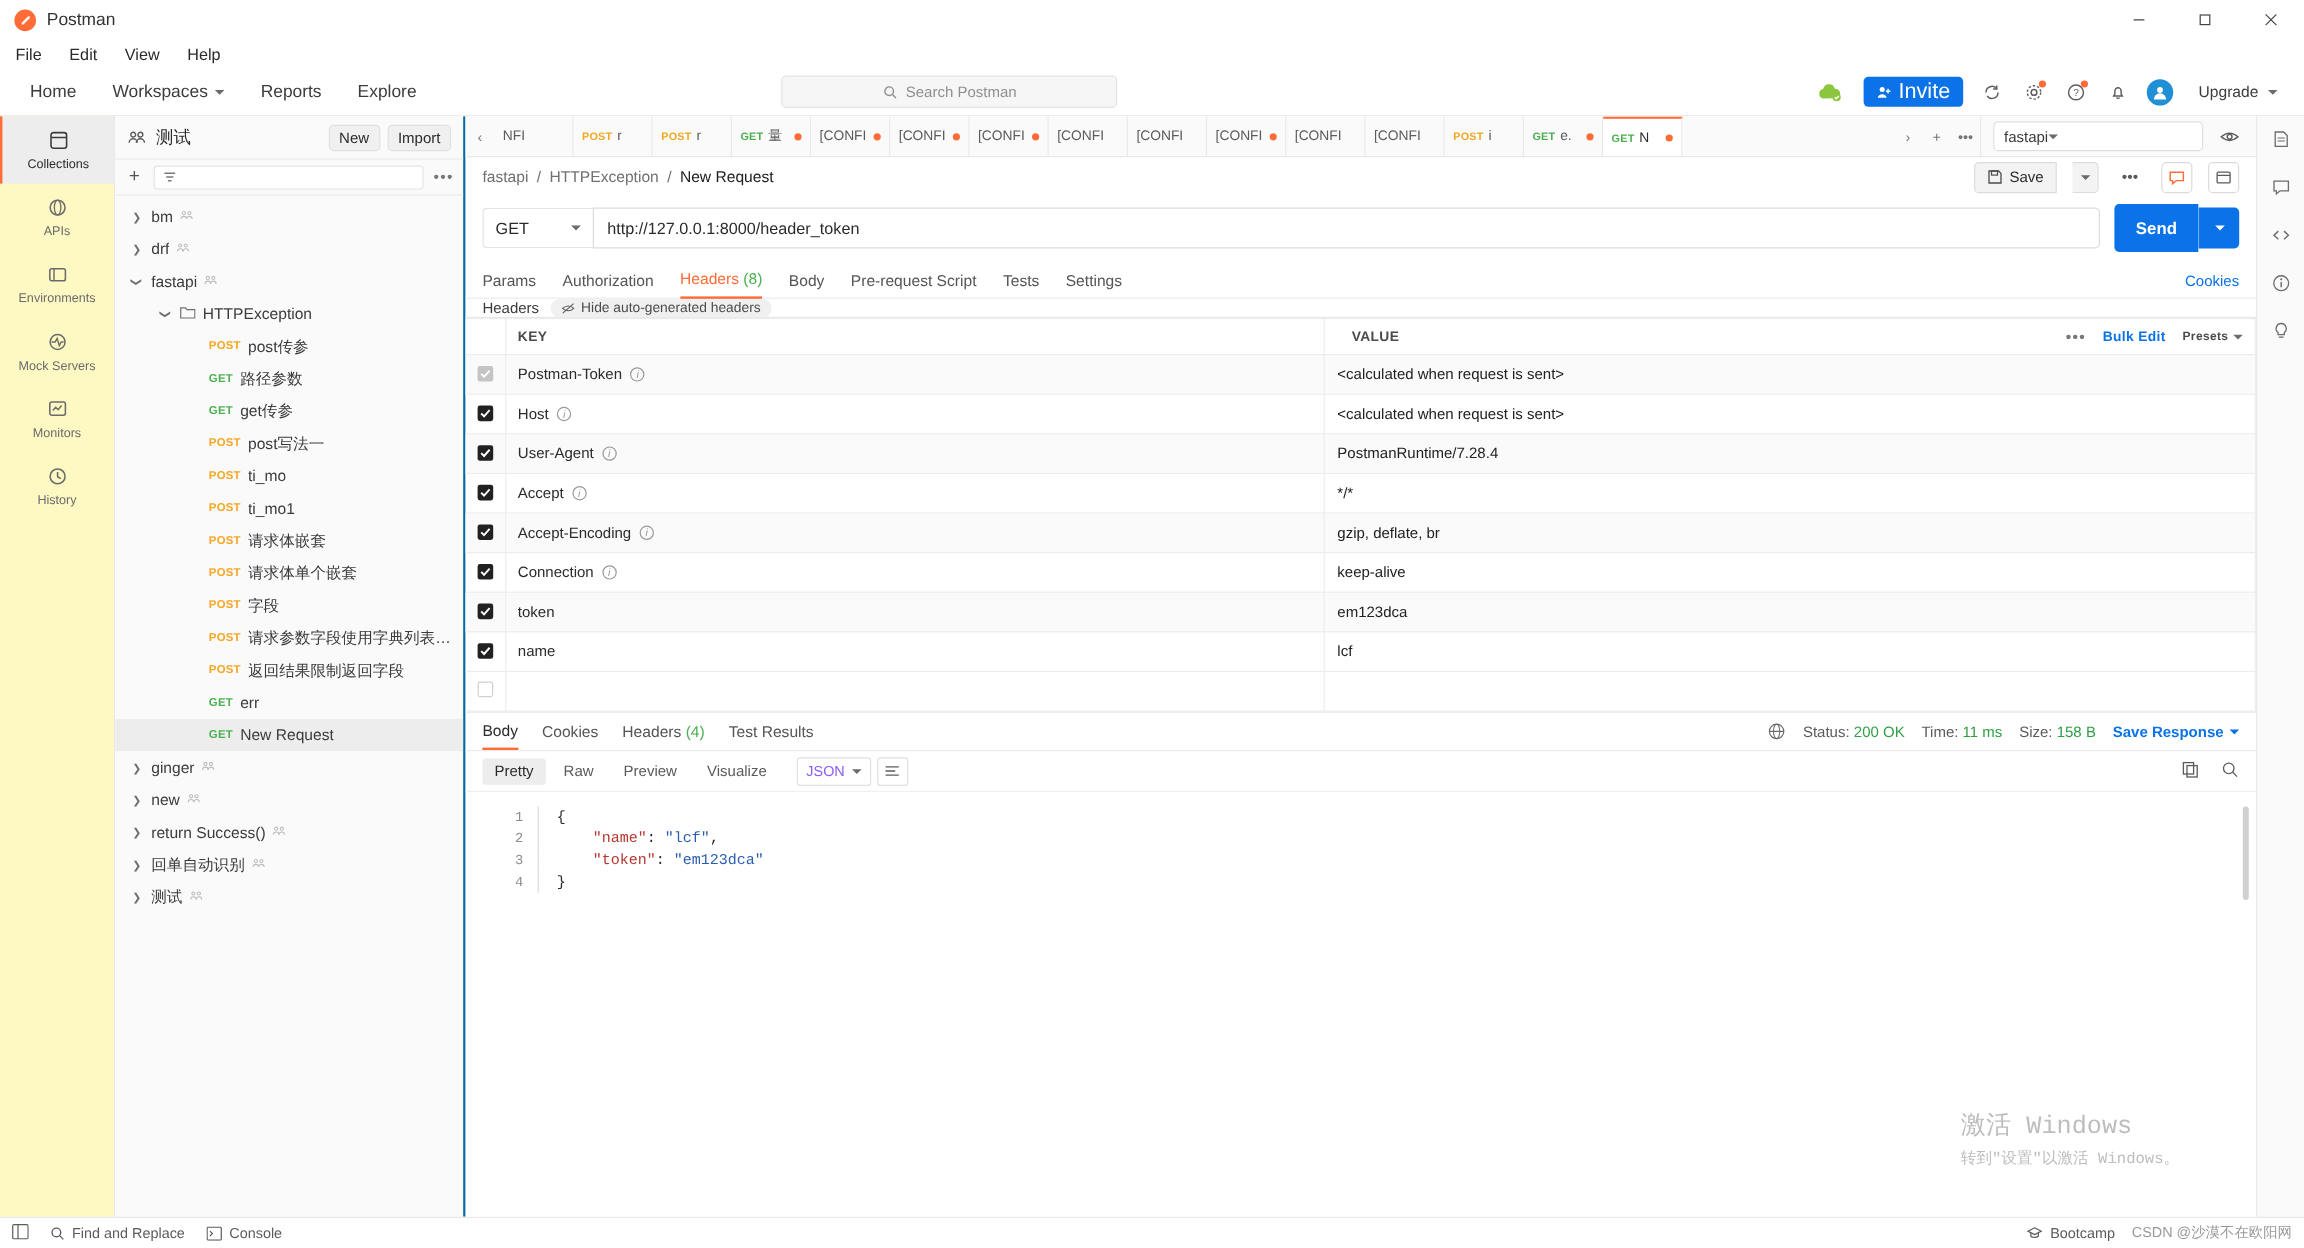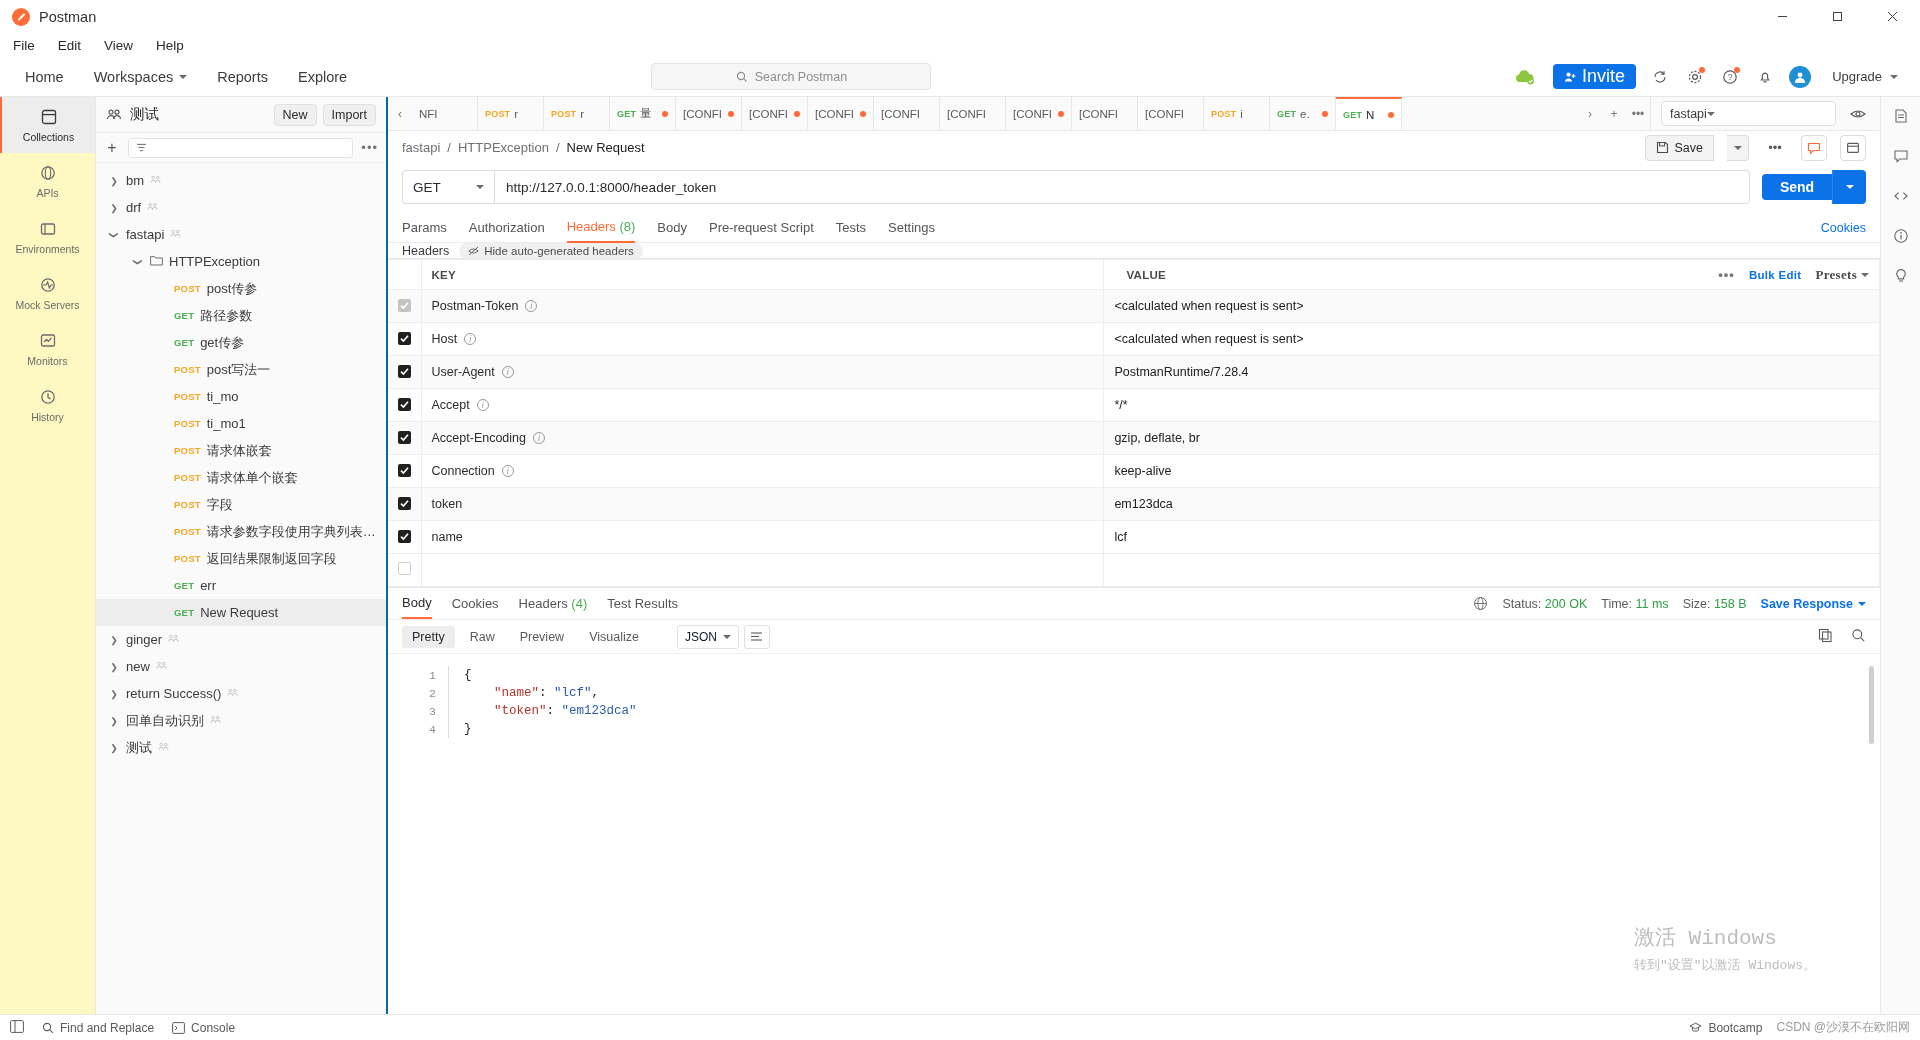--- a/index.html
+++ b/index.html
@@ -88,21 +88,21 @@
   .crumb-right { margin-left:auto; display:flex; align-items:center; gap:13px; }
   .save-btn { height:26px; background:#f3f3f3; border:1px solid #dcdcdc; border-radius:4px 0 0 4px; display:flex; align-items:center; gap:6px; padding:0 10px; font-size:12.5px; color:#2b2b2b; }
   .save-caret { height:26px; width:22px; background:#f3f3f3; border:1px solid #dcdcdc; border-left:0; border-radius:0 4px 4px 0; display:flex; align-items:center; justify-content:center; }
   .sq-btn { width:26px; height:26px; border:1px solid #dcdcdc; border-radius:4px; display:flex; align-items:center; justify-content:center; color:#5b5b5b; }
   .sq-btn.orange { color:#ff6c37; }
 
   
   .urlbar { display:flex; align-items:center; padding:6px 14px 9px 14px; gap:0; }
   .method-sel { width:92px; height:34px; border:1px solid #dcdcdc; border-right:0; border-radius:4px 0 0 4px; display:flex; align-items:center; justify-content:space-between; padding:0 10px; font-size:13.5px; color:#2b2b2b; background:#fff; }
   .url-input { flex:1; height:34px; border:1px solid #dcdcdc; border-radius:0 4px 4px 0; display:flex; align-items:center; padding:0 11px; font-size:13.5px; color:#2b2b2b; background:#fff; }
-  .send-btn { margin-left:12px; height:26px; width:70px; background:#0b72e7; color:#fff; border-radius:4px 0 0 4px; display:flex; align-items:center; justify-content:center; font-size:14px; font-weight:bold; }
+  .send-btn { margin-left:12px; height:40px; width:70px; background:#0b72e7; color:#fff; border-radius:4px 0 0 4px; display:flex; align-items:center; justify-content:center; font-size:14px; font-weight:bold; }
   .send-caret { height:34px; width:34px; background:#0b72e7; color:#fff; border-radius:0 4px 4px 0; border-left:1px solid #2a84ea; display:flex; align-items:center; justify-content:center; }
 
   
   .reqtabs { height:30px; display:flex; align-items:center; padding:0 14px; gap:22px; font-size:13px; color:#555; border-bottom:1px solid #ececec; position:relative; }
   .reqtab { padding-bottom:7px; padding-top:7px; }
   .reqtab.active { color:#ff6c37; border-bottom:2px solid #ff6c37; }
   .reqtab .cnt { color:#4caf50; }
   .cookies-link { margin-left:auto; color:#0b72e7; font-size:12.5px; }
 
   
@@ -120,33 +120,33 @@
   tr.striped td { background:#fafafa; }
   .cbx { width:13px; height:13px; border-radius:2px; background:#212121; display:inline-flex; align-items:center; justify-content:center; }
   .cbx.dis { background:#c4c4c4; }
   .cbx svg { display:block; }
   .cbx.empty { background:transparent; border:1px solid #d0d0d0; }
   .key-cell { display:flex; align-items:center; gap:7px; color:#2b2b2b; }
   .info-i { width:12px;height:12px;border-radius:50%;border:1px solid #9a9a9a;color:#9a9a9a;font-size:9px;display:inline-flex;align-items:center;justify-content:center;font-style:italic;line-height:1; }
   .ph { color:#a6a6a6; }
   .tbl-head-right { display:flex; align-items:center; justify-content:flex-end; gap:14px; }
   .bulk { color:#0b72e7; font-size:11.5px; font-weight:bold; }
-  .presets { color:#4b4b4b; font-size:13px; font-weight:bold; display:flex; align-items:center; gap:4px;font-family:Liberation Serif, serif; }
+  .presets { color:#4b4b4b; font-size:10px; font-weight:bold; display:flex; align-items:center; gap:4px; }
 
   
   .respbar { height:33px; display:flex; align-items:center; padding:0 14px; gap:20px; font-size:13px; color:#555; border-top:1px solid #e8e8e8; border-bottom:1px solid #ececec; }
   .respbar .rtab.active { color:#2b2b2b; font-weight:normal; border-bottom:2px solid #ff6c37; padding-bottom:7px; padding-top:7px; }
   .resp-right { margin-left:auto; display:flex; align-items:center; gap:14px; font-size:12.5px; color:#5b5b5b; }
   .ok { color:#2f9e44; }
   .save-resp { color:#0b72e7; font-weight:bold; display:flex; align-items:center; gap:5px; }
 
   .viewbar { height:34px; display:flex; align-items:center; padding:0 14px; gap:5px; border-bottom:1px solid #f0f0f0; }
   .vtab { font-size:12.5px; color:#5b5b5b; padding:4px 10px; border-radius:3px; }
   .vtab.active { background:#ededed; color:#2b2b2b; }
-  .json-sel { width:62px; height:24px; border:1px solid #e0e0e0; border-radius:3px; display:flex; align-items:center; justify-content:space-between; padding:0 7px; font-size:12px; color:#0f172a; margin-left:23px; }
+  .json-sel { width:62px; height:24px; border:1px solid #e0e0e0; border-radius:3px; display:flex; align-items:center; justify-content:space-between; padding:0 7px; font-size:12px; color:#8b5cf6; margin-left:10px; }
   .wrap-btn { width:26px;height:24px;border:1px solid #e0e0e0;border-radius:3px; display:flex;align-items:center;justify-content:center; color:#5b5b5b; }
   .viewbar-right { margin-left:auto; display:flex; gap:18px; color:#5b5b5b; }
 
   .codearea { flex:1; position:relative; overflow:hidden; font-family:"Liberation Mono", monospace; font-size:12.5px; padding-top:12px; }
   .code-line { display:flex; height:18px; align-items:center; }
   .ln { width:60px; text-align:right; padding-right:12px; color:#8d8d8d; font-size:11.5px; }
   .gutter-bar { width:8px; border-left:1px solid #dcdcdc; height:18px; }
   .ctext { padding-left:8px; white-space:pre; color:#2b2b2b; }
   .k-json { color:#b5372e; }
   .v-json { color:#2a5db0; }

